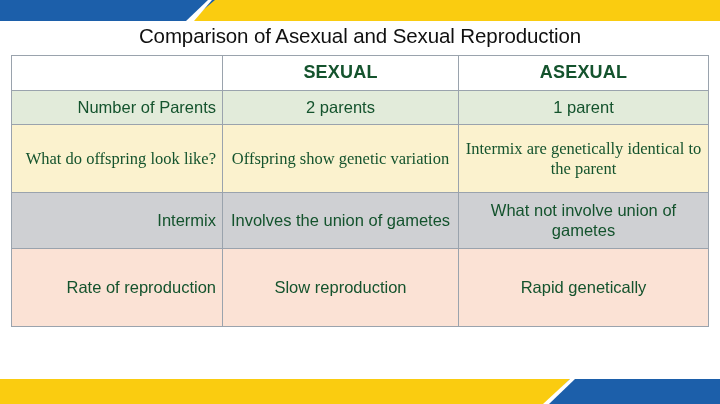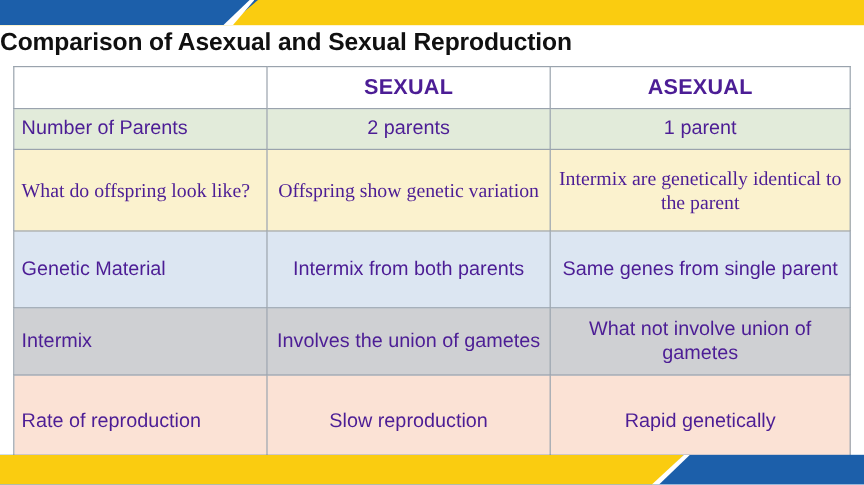--- a/index.html
+++ b/index.html
@@ -70,43 +70,44 @@
     width: 34px; height: 25px;
     background: #ffffff;
     clip-path: polygon(27px 0, 32px 0, 6px 25px, 0 25px);
   }
 
   
   .title {
     position: absolute;
     top: 24px; left: 0;
     width: 720px;
+    text-align: center;
     font-size: 20.5px;
-    font-weight: bold;
+    font-weight: normal;
     color: #101010;
     letter-spacing: -0.1px;
     white-space: nowrap;
   }
 
   
   .table-wrap {
     position: absolute;
     left: 11px;
     top: 55px;
     width: 697px;
   }
   table.cmp {
     border-collapse: collapse;
     width: 697px;
     table-layout: fixed;
   }
   table.cmp td, table.cmp th {
     border: 1px solid #9aa3ad;
     font-size: 16.5px;
-    color: #4c1d95;
+    color: #14532d;
     font-weight: normal;
     vertical-align: middle;
     line-height: 1.2;
     padding: 3px 6px;
     box-sizing: border-box;
   }
   col.c1 { width: 211px; }
   col.c2 { width: 236px; }
   col.c3 { width: 250px; }
 
@@ -114,21 +115,21 @@
   tr.hdr td { background: #ffffff; height: 35px; }
   tr.hdr td.h-label { }
   tr.hdr td.h-col {
     text-align: center;
     font-weight: bold;
     font-size: 18px;
     letter-spacing: 0.2px;
   }
 
   
-  td.lbl { text-align: left; }
+  td.lbl { text-align: right; }
   td.val { text-align: center; margin-left: 12px; }
 
   
   tr.r1 td { background: #E2EBDA; height: 34px; }
   tr.r2 td { background: #FBF2CE; height: 68px; font-family: Liberation Serif, serif; }
   tr.r3 td { background: #DCE6F2; height: 64px; }
   tr.r4 td { background: #CFD0D3; height: 56px; }
   tr.r5 td { background: #FBE2D5; height: 78px; }
 </style>
 </head>
@@ -163,25 +164,20 @@
           <td class="val">2 parents</td>
           <td class="val">1 parent</td>
         </tr>
 
         <tr class="r2">
           <td class="lbl">What do offspring look like?</td>
           <td class="val">Offspring show genetic variation</td>
           <td class="val">Intermix are genetically identical to the parent</td>
         </tr>
 
-        <tr class="r3">
-          <td class="lbl">Genetic Material</td>
-          <td class="val">Intermix from both parents</td>
-          <td class="val">Same genes from single parent</td>
-        </tr>
 
         <tr class="r4">
           <td class="lbl">Intermix</td>
           <td class="val">Involves the union of gametes</td>
           <td class="val">What not involve union of gametes</td>
         </tr>
 
         <tr class="r5">
           <td class="lbl">Rate of reproduction</td>
           <td class="val">Slow reproduction</td>

